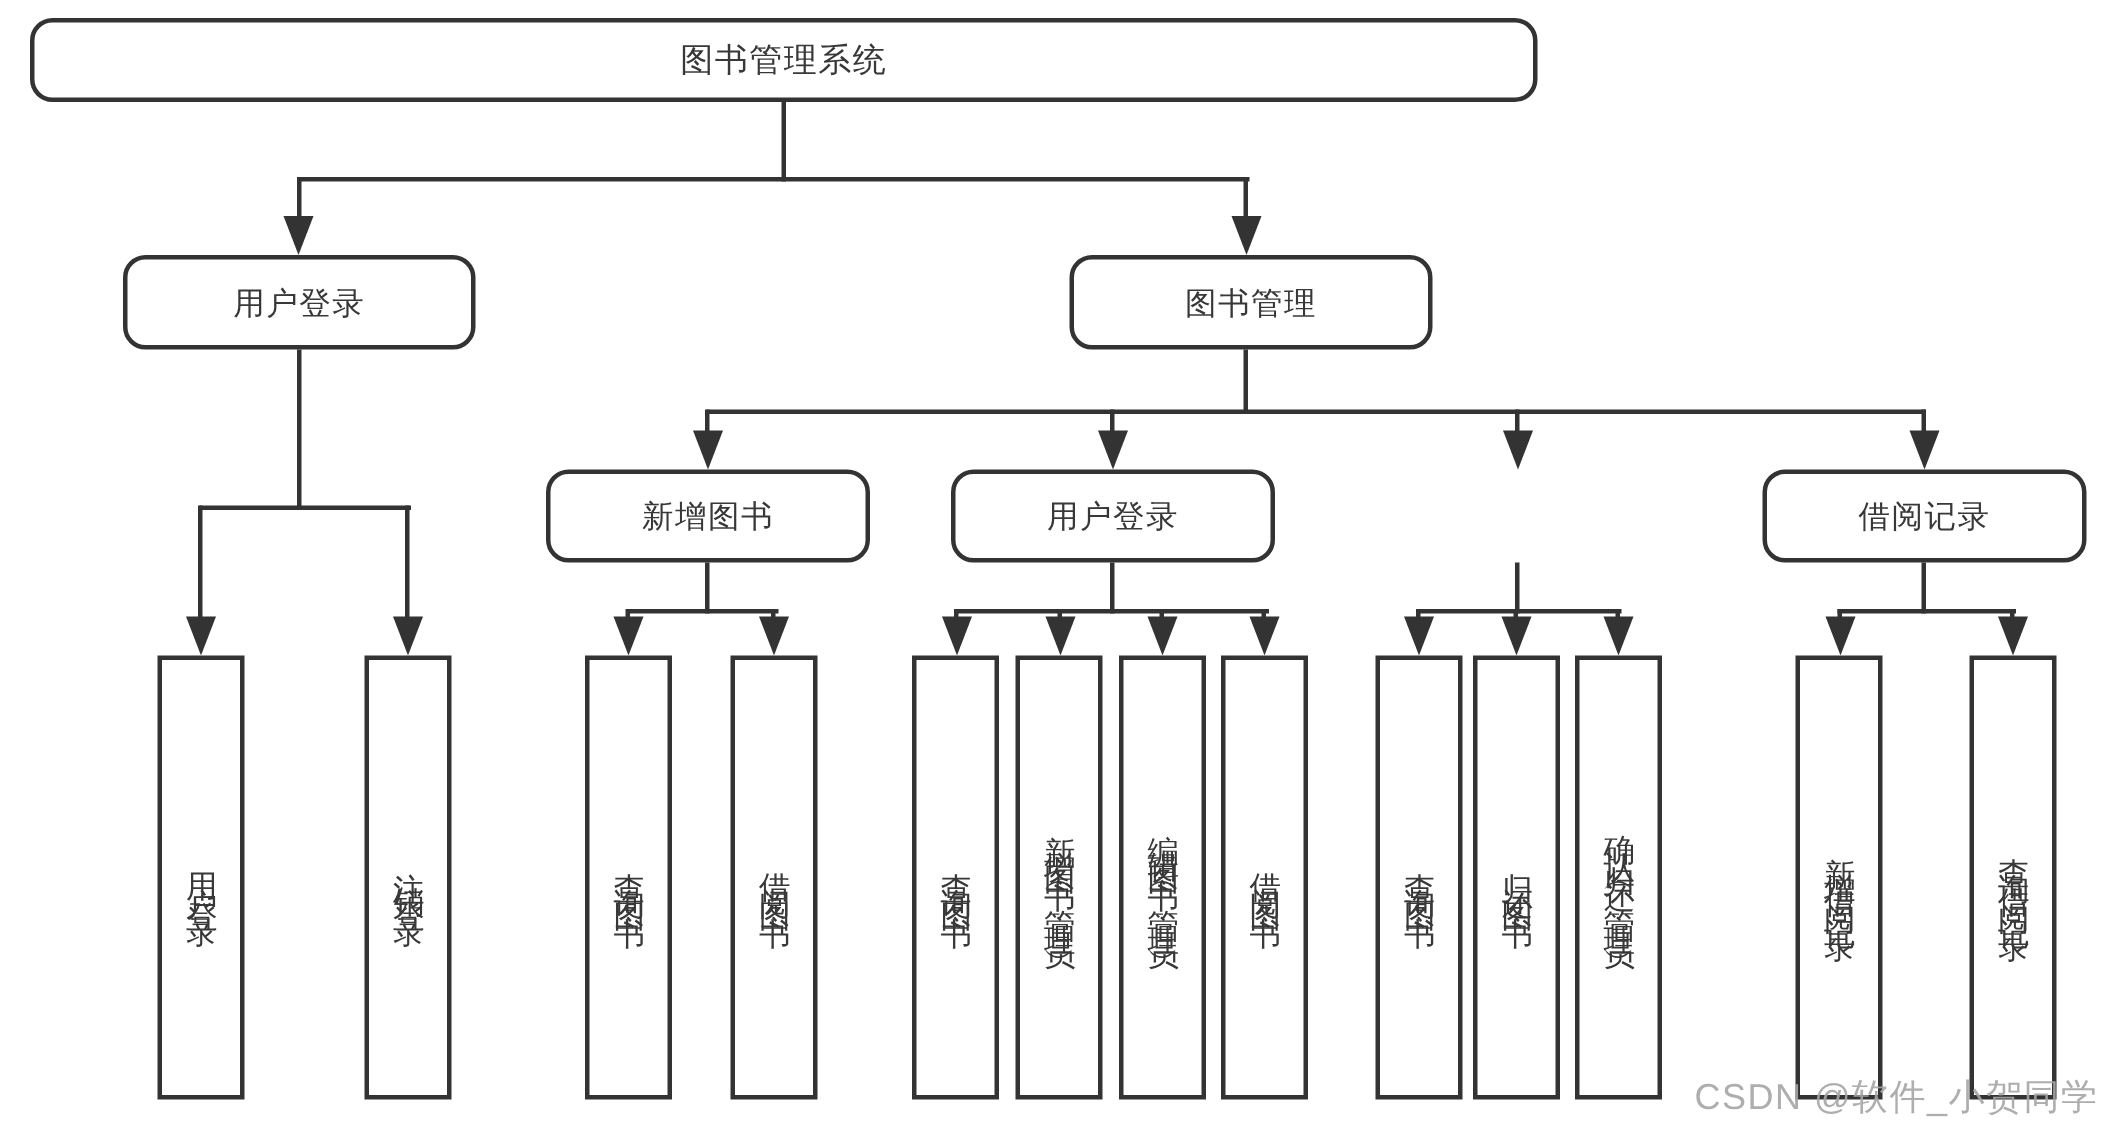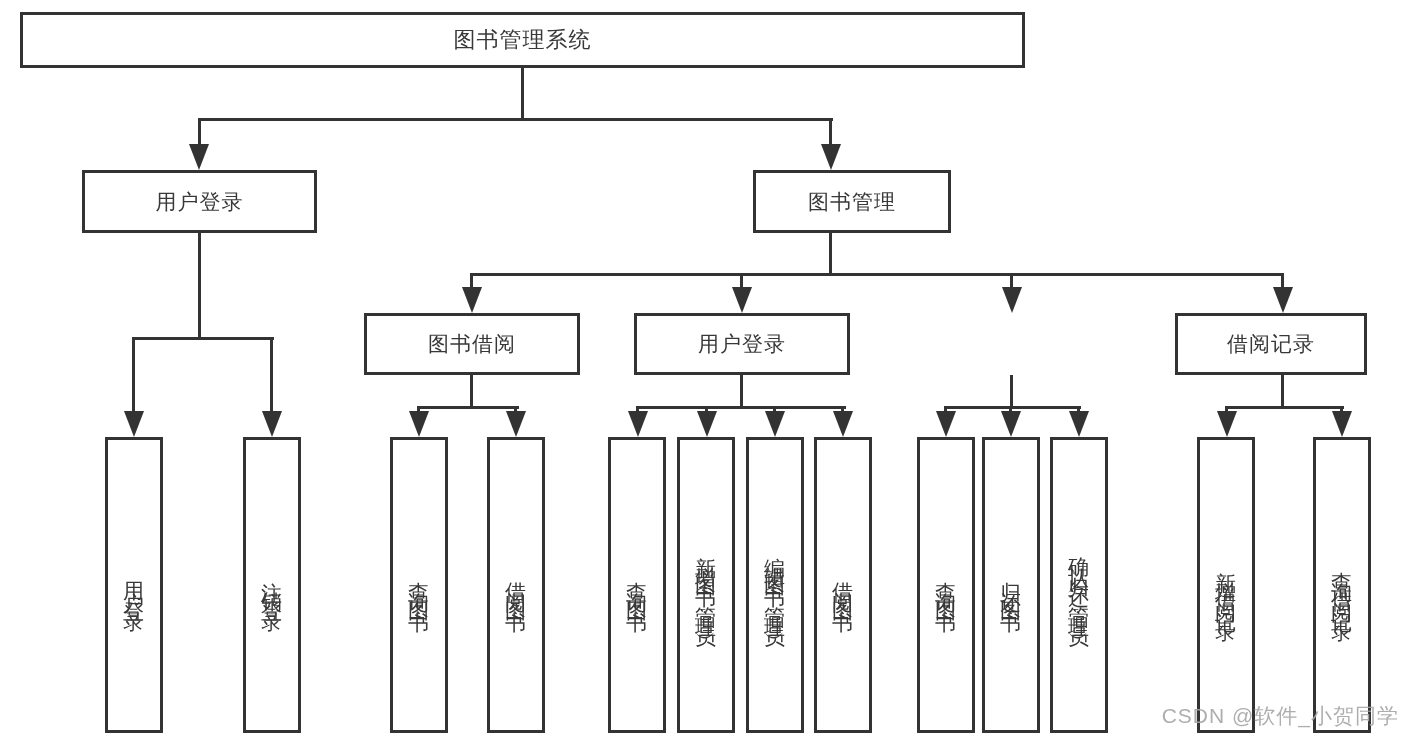--- a/index.html
+++ b/index.html
@@ -21,35 +21,35 @@
     border-top:26px solid #333333;
   }
   
   .box{
     position:absolute;
     background:#ffffff;
     border:3px solid #333333;
     box-sizing:border-box;
     display:flex;align-items:center;justify-content:center;
   }
-  .hbox{font-size:21px;letter-spacing:1px;}
+  .hbox{font-size:21px;letter-spacing:1px;border-radius:15px;}
   .root{font-size:22px;}
   .vbox{width:58px;top:437px;height:296px;}
   .vtext{
     writing-mode:vertical-rl;
     text-orientation:mixed;
     font-size:21px;
     letter-spacing:10px;
     line-height:1;
     white-space:nowrap;
   }
   .watermark{
     position:absolute;
-    right:6px;bottom:17px;
-    font-size:21px;
+    right:6px;bottom:0;
+    font-size:24px;
     color:rgba(165,165,165,0.9);
     letter-spacing:1px;
     z-index:10;
   }
 </style>
 </head>
 <body>
 
 <div class="diagram">
 
@@ -112,31 +112,31 @@
   <div class="vline" style="left:1340px;top:406px;height:8px;"></div>
   <div class="arrow" style="left:1332px;top:411px;"></div>
 
   <div class="box hbox root" style="left:20px;top:12px;width:1005px;height:56px;">
     <span>图书管理系统</span>
   </div>
 
   <div class="box hbox" style="left:82px;top:170px;width:235px;height:63px;">
     <span>用户登录</span>
   </div>
-  <div class="box hbox" style="left:713px;top:170px;width:198px;height:63px;margin-left:40px;">
+  <div class="box hbox" style="left:713px;top:170px;width:242px;height:63px;">
     <span>图书管理</span>
   </div>
 
   <div class="box hbox" style="left:364px;top:313px;width:216px;height:62px;">
-    <span>图书借阅</span>
+    <span>新增图书</span>
   </div>
   <div class="box hbox" style="left:634px;top:313px;width:216px;height:62px;">
     <span>用户登录</span>
   </div>
-  <div class="box hbox" style="left:1175px;top:313px;width:192px;height:62px;">
+  <div class="box hbox" style="left:1175px;top:313px;width:216px;height:62px;">
     <span>借阅记录</span>
   </div>
 
   <div class="box vbox" style="left:105px;">
     <span class="vtext">用户登录</span>
   </div>
   <div class="box vbox" style="left:243px;">
     <span class="vtext">注销登录</span>
   </div>
 

